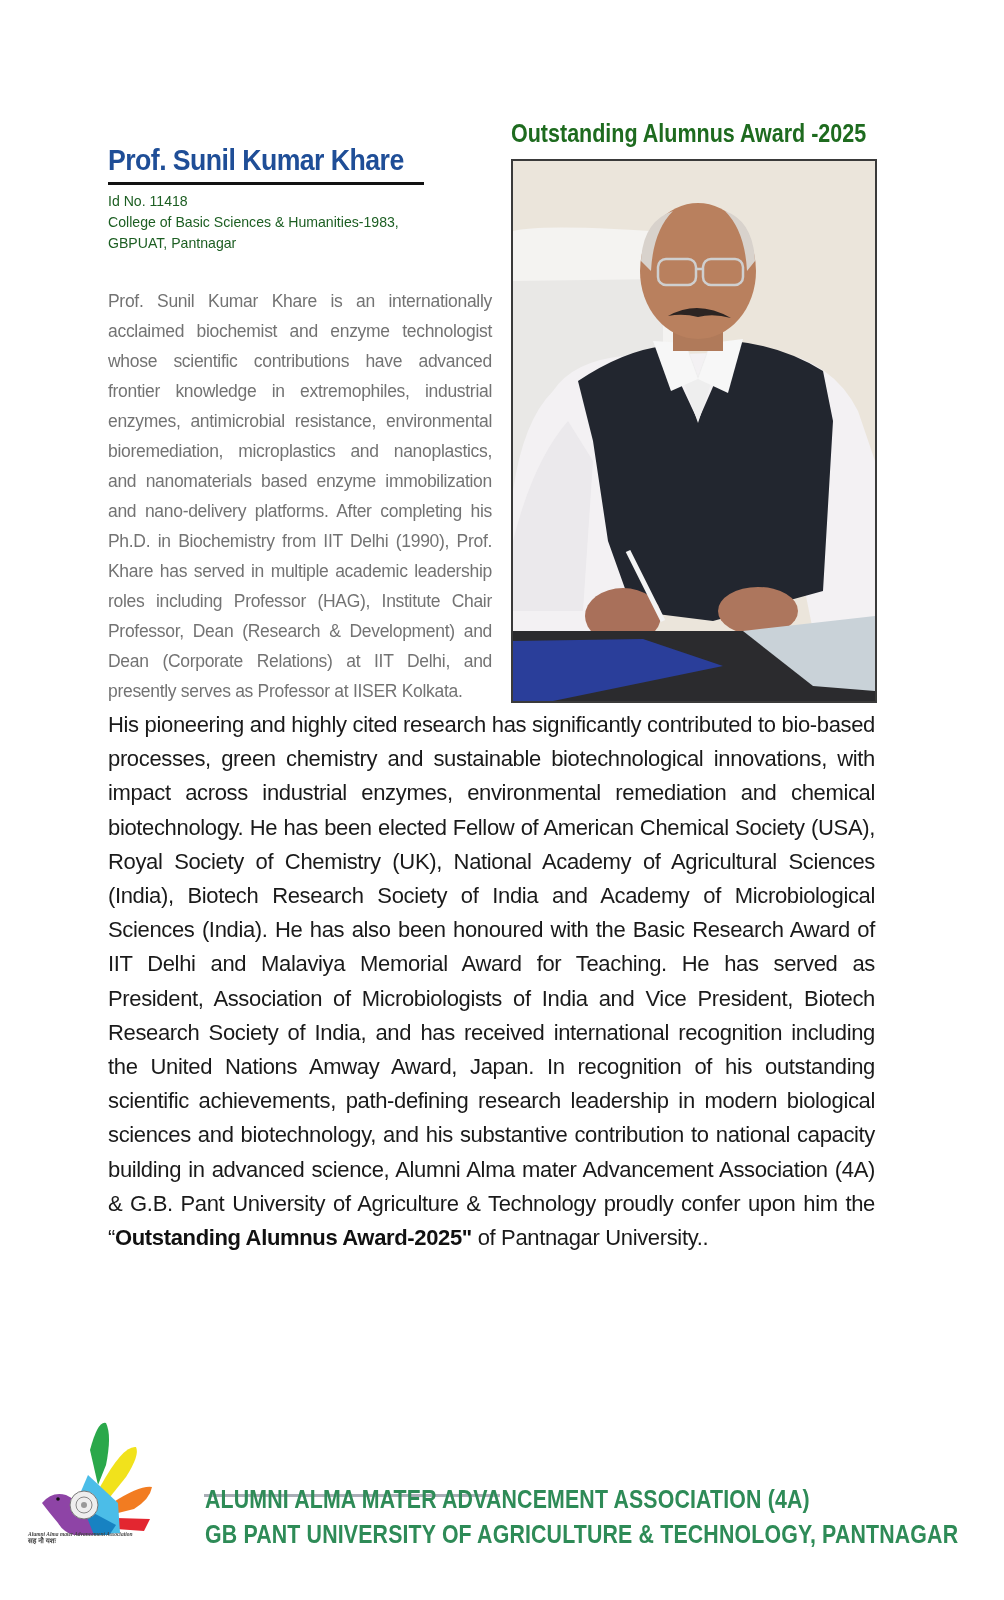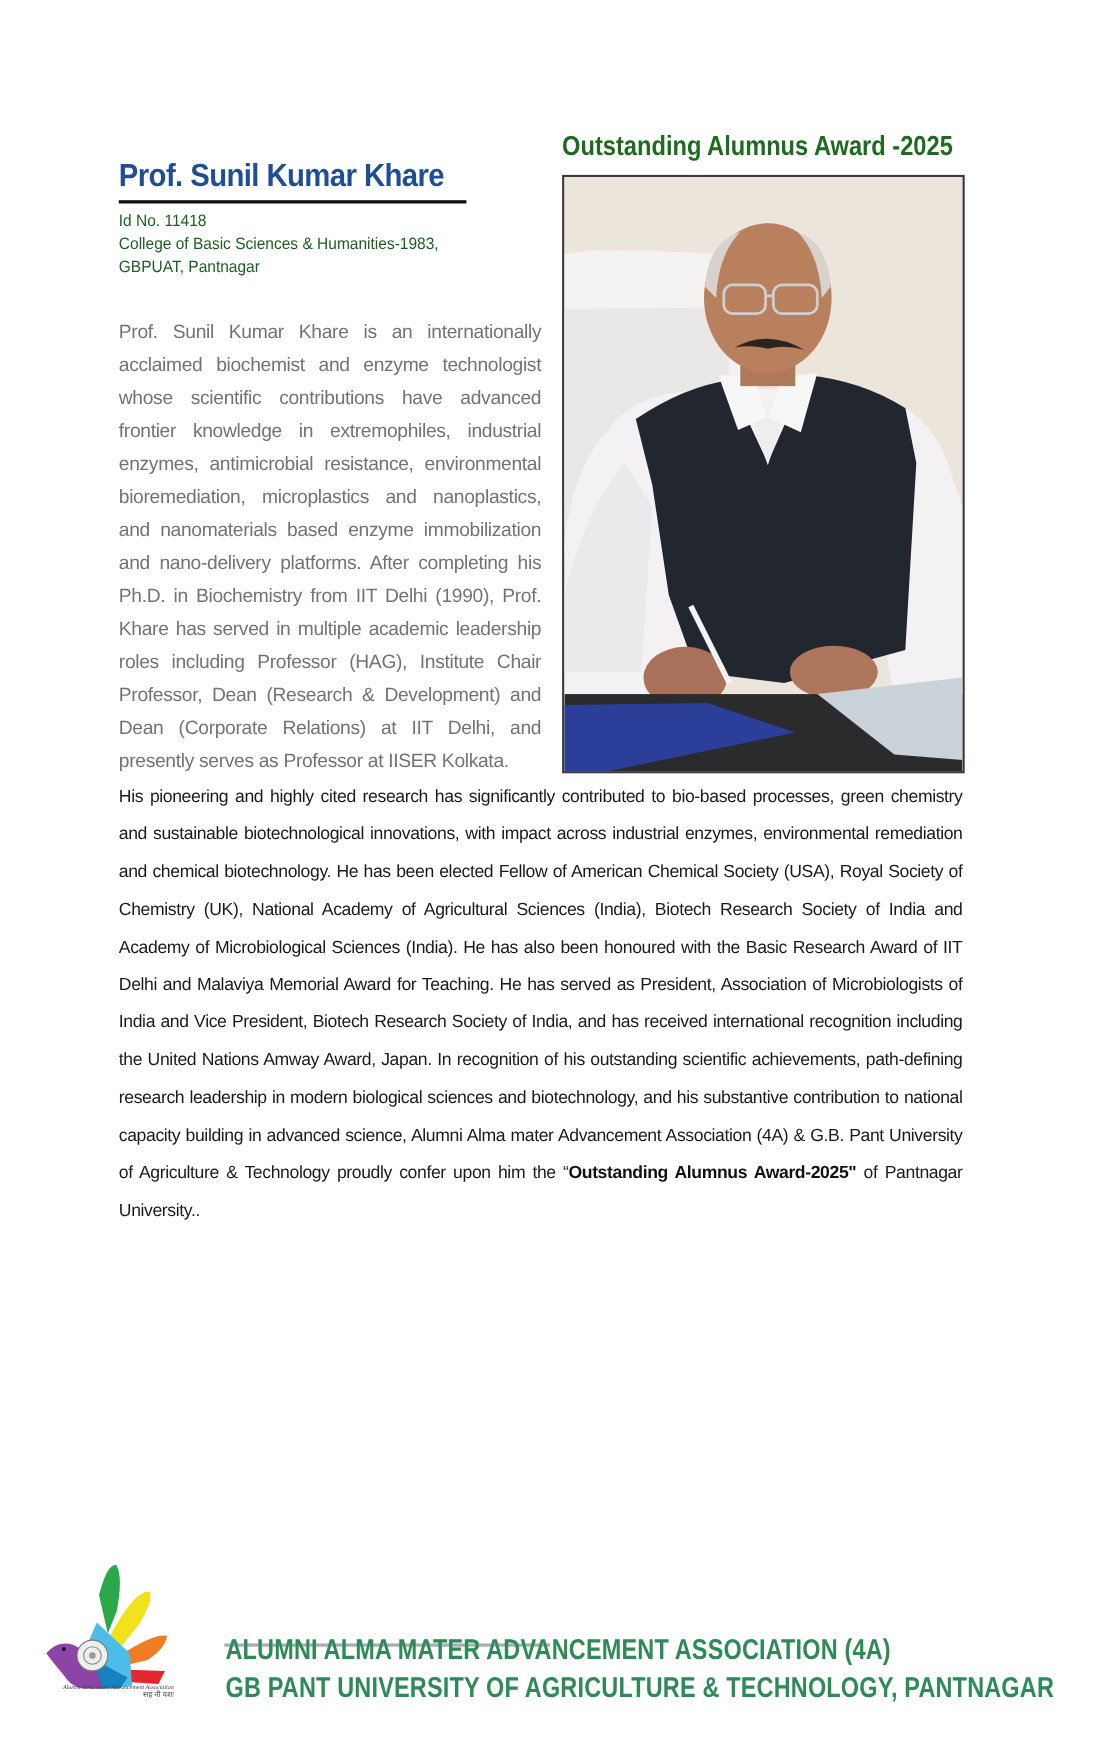--- a/index.html
+++ b/index.html
@@ -79,45 +79,46 @@
       line-height: 30px;
       text-align: justify;
       color: #737373;
       letter-spacing: -0.3px;
     }
     .body-text {
       position: absolute;
       left: 108px;
       top: 708px;
       width: 767px;
-      font-size: 16px;
+      font-size: 22px;
       line-height: 34.2px;
       text-align: justify;
       color: #1a1a1a;
       letter-spacing: -0.35px;
     }
     .body-text b { font-weight: bold; color: #111; }
     .footer-logo {
       position: absolute;
       left: 28px;
       top: 1415px;
       width: 130px;
       height: 140px;
     }
     .footer-logo-caption {
       position: absolute;
       left: 0;
       top: 116px;
       width: 130px;
-      text-align: right;
+      text-align: left;
       font-family: "Liberation Serif", serif;
       font-style: italic;
       font-size: 5.5px;
       color: #444;
       line-height: 7px;
+      font-weight: bold;
     }
     .footer-rule {
       position: absolute;
       left: 204px;
       top: 1494px;
       width: 296px;
       height: 3px;
       background: #a9aeb6;
     }
     .footer-line {

